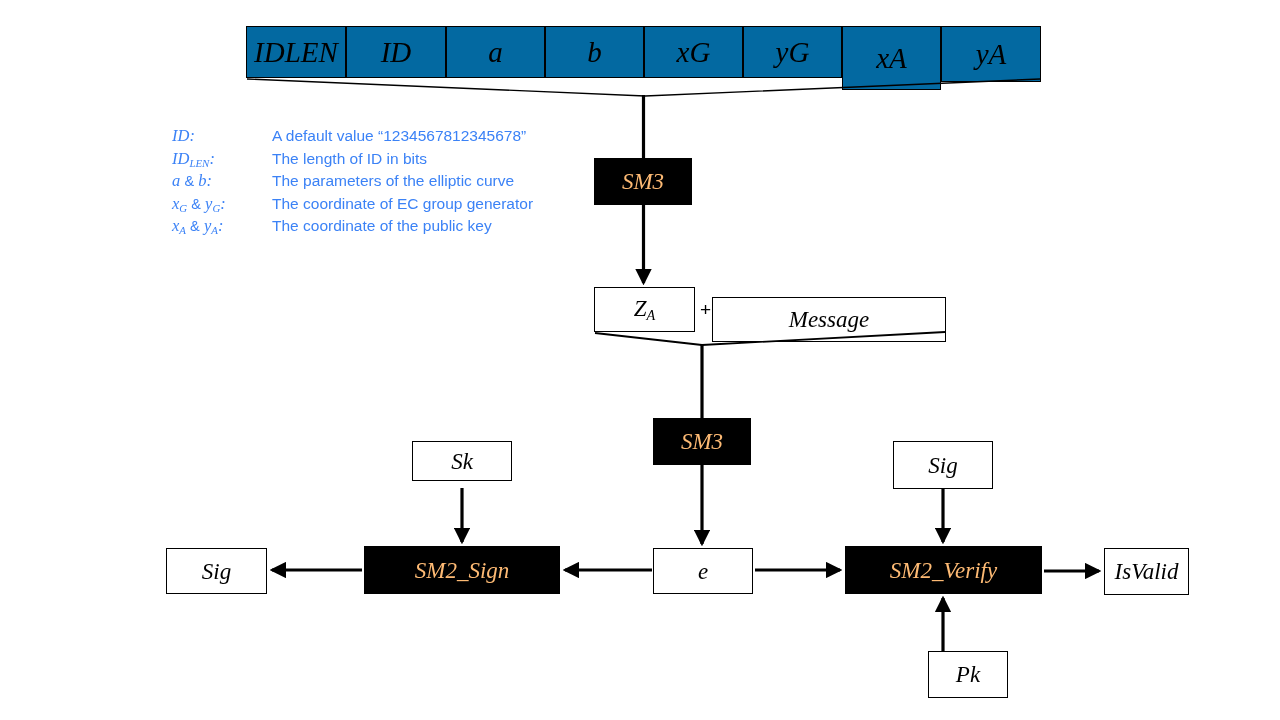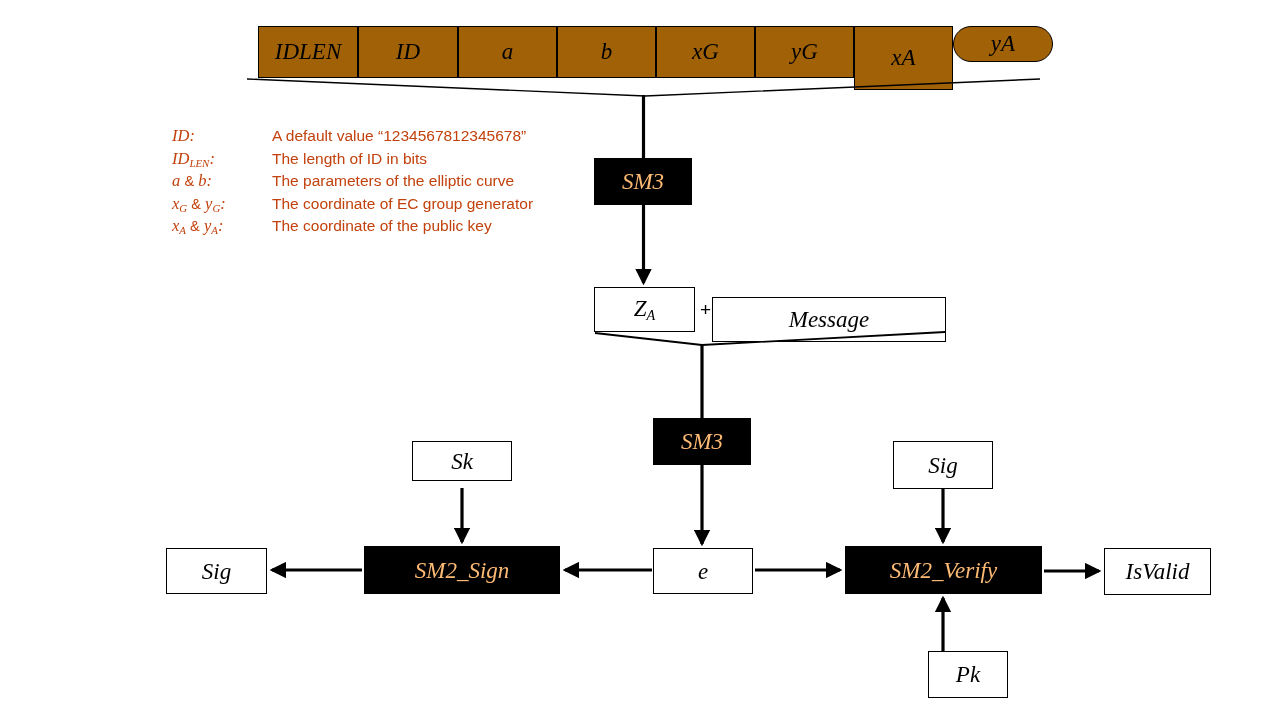--- a/index.html
+++ b/index.html
@@ -40,41 +40,40 @@
   .box .sub {
     font-size: 0.62em;
     vertical-align: -0.28em;
     font-style: italic;
     letter-spacing: 0.2px;
   }
   .cell {
     position: absolute;
     box-sizing: border-box;
     border: 1.3px solid #000000;
-    background: #a16207;
+    background: #0369a1;
     display: flex;
     align-items: center;
     justify-content: center;
     font-style: italic;
-    font-size: 23px;
-    white-space: nowrap;
-    margin-left: 12px;
+    font-size: 29px;
+    white-space: nowrap;
   }
   .plus {
     position: absolute;
     font-family: "Liberation Sans", sans-serif;
     font-style: normal;
     font-size: 19px;
     color: #000000;
   }
   .legend {
     position: absolute;
     font-family: "Liberation Sans", sans-serif;
     font-size: 15.5px;
-    color: #c2410c;
+    color: #3b82f6;
   }
   .legend-row {
     display: flex;
     align-items: baseline;
     height: 22.5px;
   }
   .legend-key {
     width: 100px;
     flex: 0 0 100px;
     font-family: "Liberation Serif", serif;
@@ -123,21 +122,21 @@
   </div>
   <div class="cell" style="left:644px; top:26px; width:99px; height:52px;">
     <span><span>x</span><span class="sub">G</span></span>
   </div>
   <div class="cell" style="left:743px; top:26px; width:99px; height:52px;">
     <span><span>y</span><span class="sub">G</span></span>
   </div>
   <div class="cell" style="left:842px; top:26px; width:99px; height:64px;">
     <span><span>x</span><span class="sub">A</span></span>
   </div>
-  <div class="cell" style="left:941px; top:26px; width:100px; height:36px;border-radius:22px;">
+  <div class="cell" style="left:941px; top:26px; width:100px; height:56px;">
     <span><span>y</span><span class="sub">A</span></span>
   </div>
 
   <div class="legend" style="left:172px; top:126px;">
     <div class="legend-row">
       <span class="legend-key"><span>ID</span>:</span>
       <span class="legend-val">A default value “1234567812345678”</span>
     </div>
     <div class="legend-row">
       <span class="legend-key"><span>ID</span><span class="sub">LEN</span>:</span>
@@ -196,21 +195,21 @@
   </div>
 
   <div class="box filled" style="left:845px; top:546px; width:197px; height:48px;">
     <span>SM2_Verify</span>
   </div>
 
   <div class="box" style="left:928px; top:651px; width:80px; height:47px;">
     <span>Pk</span>
   </div>
 
-  <div class="box" style="left:1104px; top:548px; width:107px; height:47px;">
+  <div class="box" style="left:1104px; top:548px; width:85px; height:47px;">
     <span>IsValid</span>
   </div>
 
   <svg class="overlay" viewBox="0 0 1280 720">
     <defs>
       <marker id="arrow" viewBox="0 0 10 10" refX="8.6" refY="5" markerWidth="5.2" markerHeight="5.2" orient="auto-start-reverse">
         <path d="M 0 0 L 10 5 L 0 10 z" fill="#000000"></path>
       </marker>
     </defs>
 

